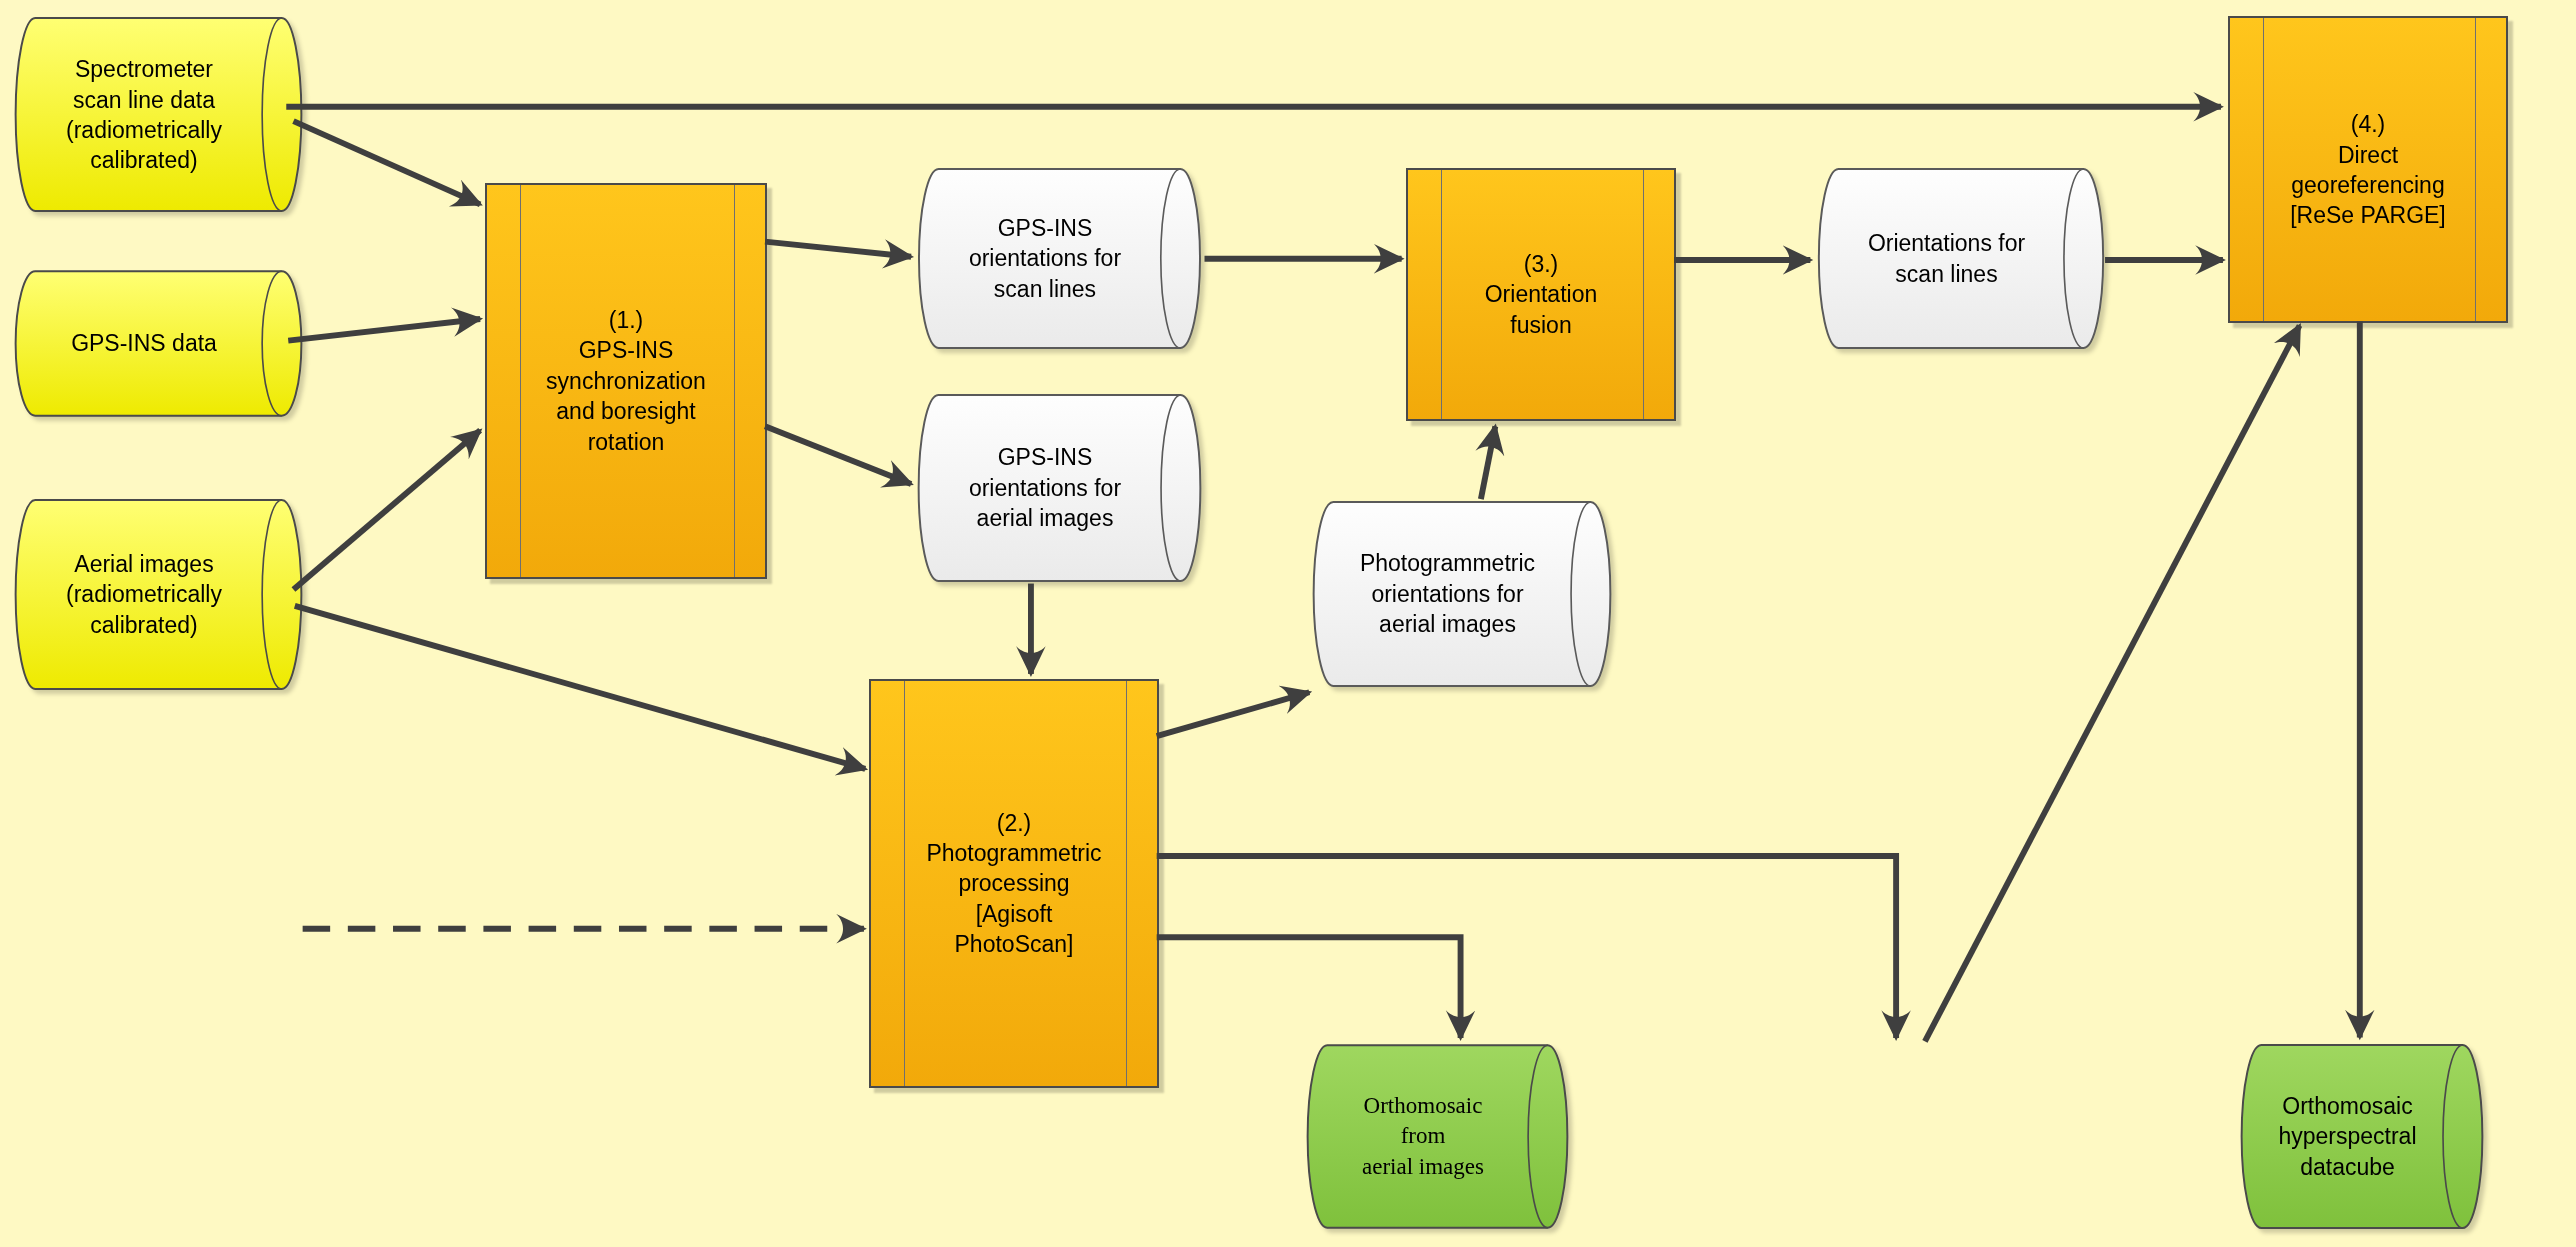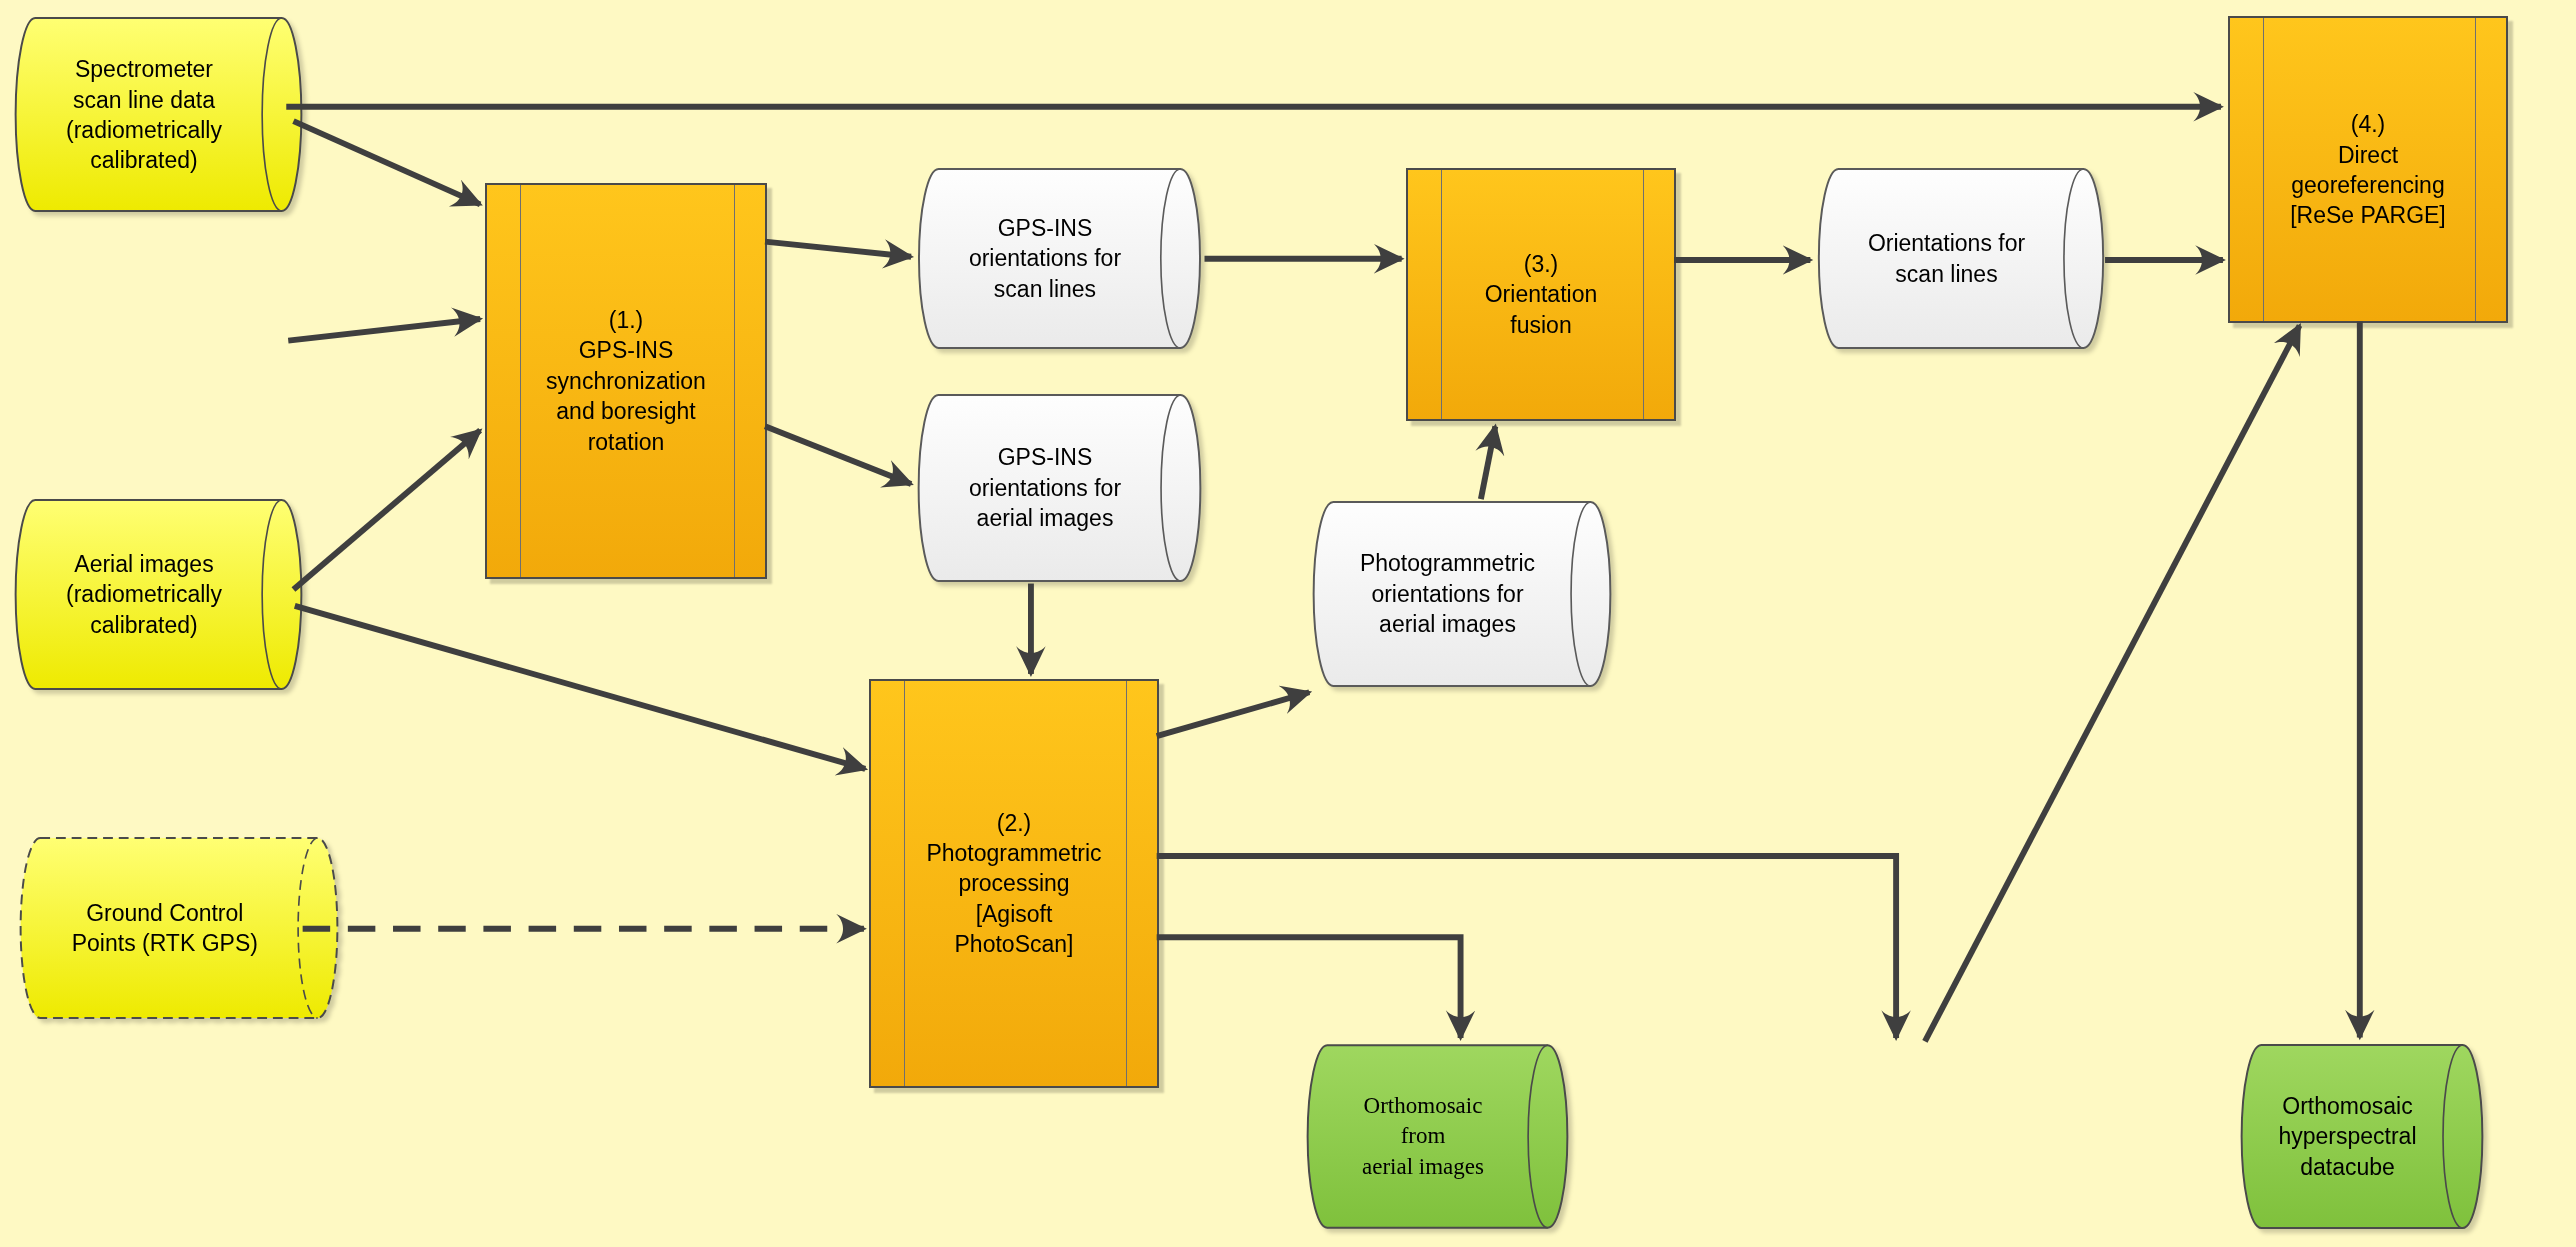--- a/index.html
+++ b/index.html
@@ -69,39 +69,38 @@
       <svg width="291" height="197" viewBox="0 0 445 301" aria-hidden="true">
         <path d="M 34 3 L 411 3 A 30 147.5 0 0 1 411 298 L 34 298 A 30 147.5 0 0 1 34 3 Z" fill="url(#g-yellow)" stroke="#4a4a4a" stroke-width="3"></path>
         <path d="M 411 3 A 30 147.5 0 0 0 411 298" fill="none" stroke="#4a4a4a" stroke-width="2.5"></path>
       </svg>
     <span class="label">Spectrometer
 scan line data
 (radiometrically
 calibrated)</span>
   </div>
 
+  <div class="node cyl" style="left:13px;top:269px;width:291px;height:149px;">
+      <svg width="291" height="149" viewBox="0 0 445 227" aria-hidden="true">
+        <path d="M 34 3 L 411 3 A 30 110.5 0 0 1 411 224 L 34 224 A 30 110.5 0 0 1 34 3 Z" fill="url(#g-yellow)" stroke="#4a4a4a" stroke-width="3"></path>
+        <path d="M 411 3 A 30 110.5 0 0 0 411 224" fill="none" stroke="#4a4a4a" stroke-width="2.5"></path>
+      </svg>
+    <span class="label">GPS-INS data</span>
+  </div>
 
   <div class="node cyl" style="left:13px;top:498px;width:291px;height:193px;">
       <svg width="291" height="193" viewBox="0 0 445 295" aria-hidden="true">
         <path d="M 34 3 L 411 3 A 30 144.5 0 0 1 411 292 L 34 292 A 30 144.5 0 0 1 34 3 Z" fill="url(#g-yellow)" stroke="#4a4a4a" stroke-width="3"></path>
         <path d="M 411 3 A 30 144.5 0 0 0 411 292" fill="none" stroke="#4a4a4a" stroke-width="2.5"></path>
       </svg>
     <span class="label">Aerial images
 (radiometrically
 calibrated)</span>
   </div>
 
-  <div class="node cyl" style="left:18.3px;top:836px;width:322px;height:184px;">
-      <svg width="322" height="184" viewBox="0 0 492 281" aria-hidden="true">
-        <path d="M 34 3 L 458 3 A 30 137.5 0 0 1 458 278 L 34 278 A 30 137.5 0 0 1 34 3 Z" fill="url(#g-yellow)" stroke="#4a4a4a" stroke-width="3" stroke-dasharray="15 9"></path>
-        <path d="M 458 3 A 30 137.5 0 0 0 458 278" fill="none" stroke="#4a4a4a" stroke-width="2.5" stroke-dasharray="15 9"></path>
-      </svg>
-    <span class="label">Ground Control
-Points (RTK GPS)</span>
-  </div>
 
   <div class="node pbox" style="left:485px;top:183px;width:278px;height:392px;">
     <span class="label">(1.)
 GPS-INS
 synchronization
 and boresight
 rotation</span>
   </div>
 
   <div class="node pbox" style="left:869px;top:679px;width:286px;height:405px;">

